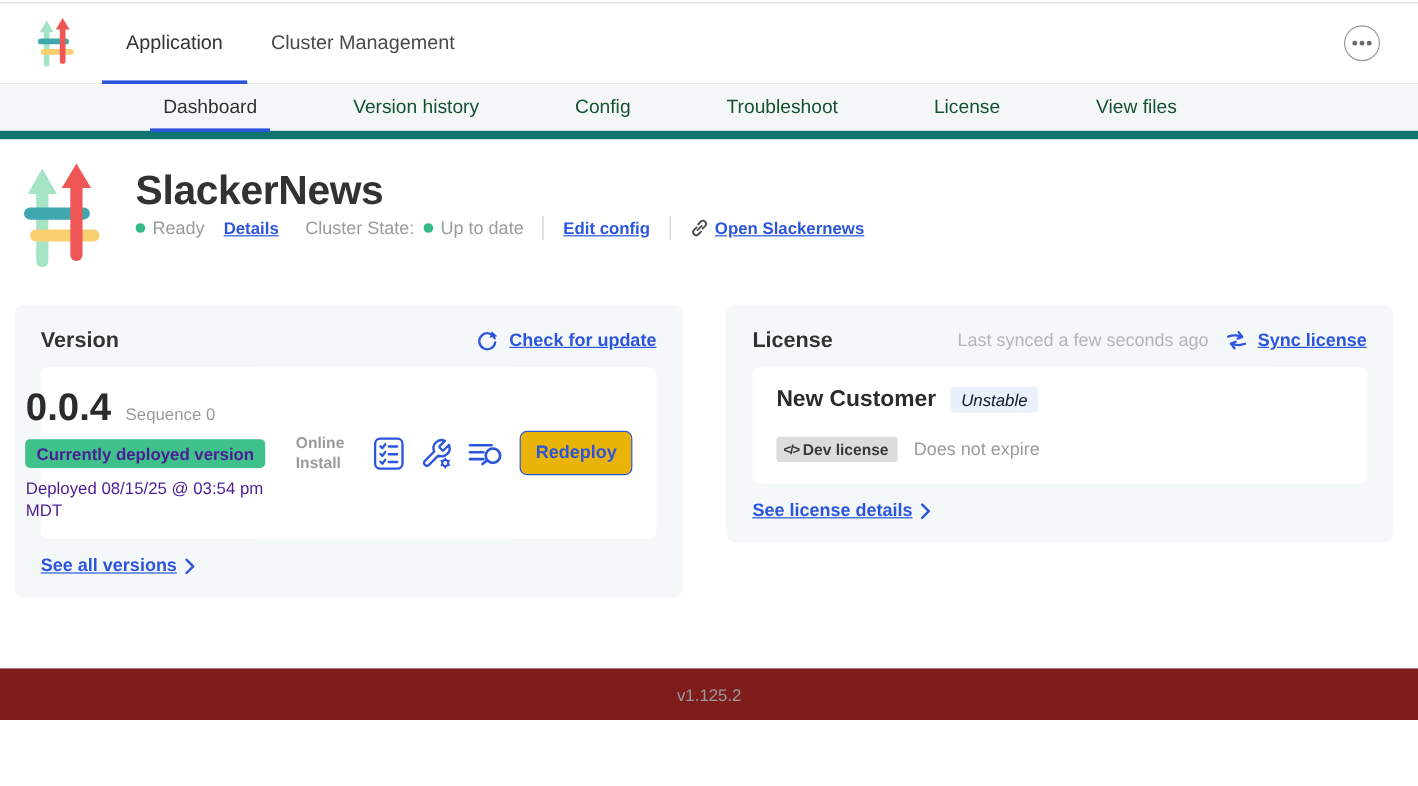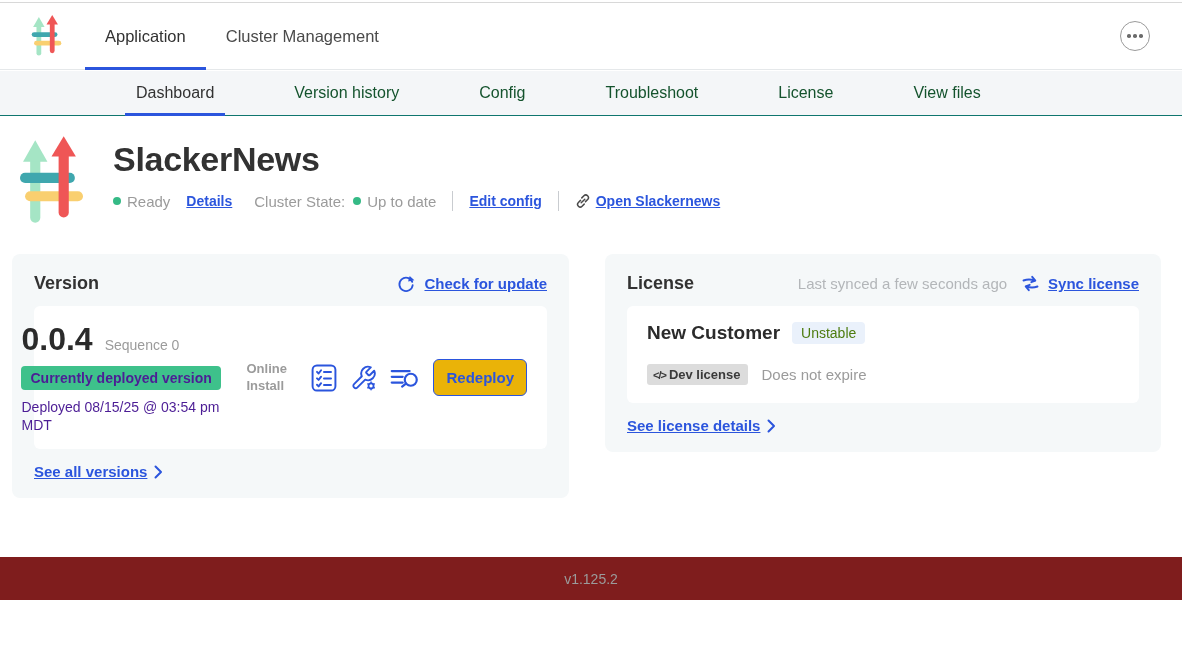--- a/index.html
+++ b/index.html
@@ -12,33 +12,33 @@
   .header { position:absolute; top:3px; left:0; right:0; height:67px; background:#fff; border-bottom:1px solid #e5e8ea; display:flex; align-items:stretch; }
   .logo-wrap { display:flex; align-items:center; margin-left:28px; }
   .primary-tabs { display:flex; margin-left:20px; }
   .ptab { display:flex; align-items:center; padding:0 20px; font-size:16.5px; color:#4a4a4a; position:relative; cursor:pointer; }
   .ptab.active { color:#323232; font-weight:500; }
   .ptab.active::after { content:""; position:absolute; left:0; right:0; bottom:-1px; height:3px; background:#2b55dd; }
   .menu-btn { margin-left:auto; margin-right:32px; align-self:center; width:30px; height:30px; border-radius:50%; border:1px solid #9b9b9b; background:#fff; display:flex; align-items:center; justify-content:center; gap:2.5px; cursor:pointer; }
   .menu-btn i { width:3.5px; height:3.5px; border-radius:50%; background:#6b6b6b; display:block; }
 
   
-  .subnav { position:absolute; top:71px; left:0; right:0; height:45px; background:#f4f6f8; border-bottom:1px solid #0f766e; display:flex; align-items:stretch; padding-left:125px; gap:58px; }
+  .subnav { position:absolute; top:71px; left:0; right:0; height:45px; background:#f4f6f8; border-bottom:7px solid #0f766e; display:flex; align-items:stretch; padding-left:125px; gap:58px; }
   .stab { display:flex; align-items:center; padding:0 11px; font-size:16px; color:#14532d; position:relative; cursor:pointer; }
   .stab.active { color:#323232; }
   .stab.active::after { content:""; position:absolute; left:0; right:0; bottom:-1px; height:3px; background:#2b55dd; }
 
   
   .content { position:absolute; top:117px; left:0; right:0; bottom:43px; background:#fff; }
 
   .app-header { display:flex; margin:19px 0 0 20px; }
   .app-logo { flex:0 0 auto; }
   .app-info { margin-left:30px; }
   .app-title { font-size:34px; font-weight:700; letter-spacing:-0.3px; margin-top:4px; }
-  .status-row { display:flex; align-items:center; margin-top:12px; font-size:15px; color:#9b9b9b; }
+  .status-row { display:flex; align-items:center; margin-top:1px; font-size:15px; color:#9b9b9b; }
   .dot { width:8px; height:8px; border-radius:50%; background:#35ba86; display:inline-block; }
   .gap6 { margin-left:6px; } .gap8 { margin-left:8px; } .gap16 { margin-left:16px; } .gap20 { margin-left:22px; }
   a.link { color:#2b55dd; font-weight:600; text-decoration:underline; font-size:14px; cursor:pointer; }
   .vdiv { width:1px; height:20px; background:#c9ccd0; margin:0 16px; }
   .openlink { display:flex; align-items:center; gap:5px; }
 
   
   .cards { display:flex; align-items:flex-start; margin:28px 12px 0 12px; gap:36px; }
   .card { background:#f5f8f9; border-radius:8px; padding:19px 22px 18px 22px; }
   .card-head { display:flex; align-items:center; }
@@ -59,21 +59,21 @@
   .install-type { width:52px; font-size:13px; font-weight:600; color:#9b9b9b; line-height:1.25; }
   .vicon { display:flex; align-items:center; cursor:pointer; }
   .redeploy-btn { background:#eab308; border:1.5px solid #2b55dd; color:#2b55dd; font-weight:700; font-size:15px; padding:9px 12px; border-radius:6px; cursor:pointer; font-family:"Liberation Sans", sans-serif; }
   .see-link { display:flex; align-items:center; gap:7px; margin-top:14px; }
 
   .license-card { width:556px; }
   .last-synced { font-size:15px; color:#b3b6b9; margin-right:6px; }
   .license-inner { padding:16px 20px 18px 20px; }
   .cust-row { display:flex; align-items:center; }
   .cust-name { font-size:19px; font-weight:700; color:#2b2b2b; }
-  .channel-badge { margin-left:12px; background:#eaf1fb; color:#4d7c0f; font-size:14px; padding:3px 9px; border-radius:4px; }
+  .channel-badge { margin-left:12px; background:#eaf1fb; color:#0f172a; font-size:14px; padding:3px 9px; border-radius:4px;font-style:italic; }
   .lic-row { display:flex; align-items:center; margin-top:20px; }
   .devlic-badge { background:#dcdcdc; color:#3a3a3a; font-size:13px; font-weight:700; padding:3px 8px 3px 6px; border-radius:3px; display:flex; align-items:center; gap:3px; }
   .code-glyph { font-size:11px; font-weight:700; letter-spacing:-1px; }
   .expiry { margin-left:13px; font-size:15px; color:#9b9b9b; }
 
   
   .footer { position:absolute; bottom:0; left:0; right:0; height:43px; background:#7f1d1d; display:flex; align-items:center; justify-content:center; font-size:14px; color:#9b9b9b; }
 
   svg { display:block; }
 </style>

